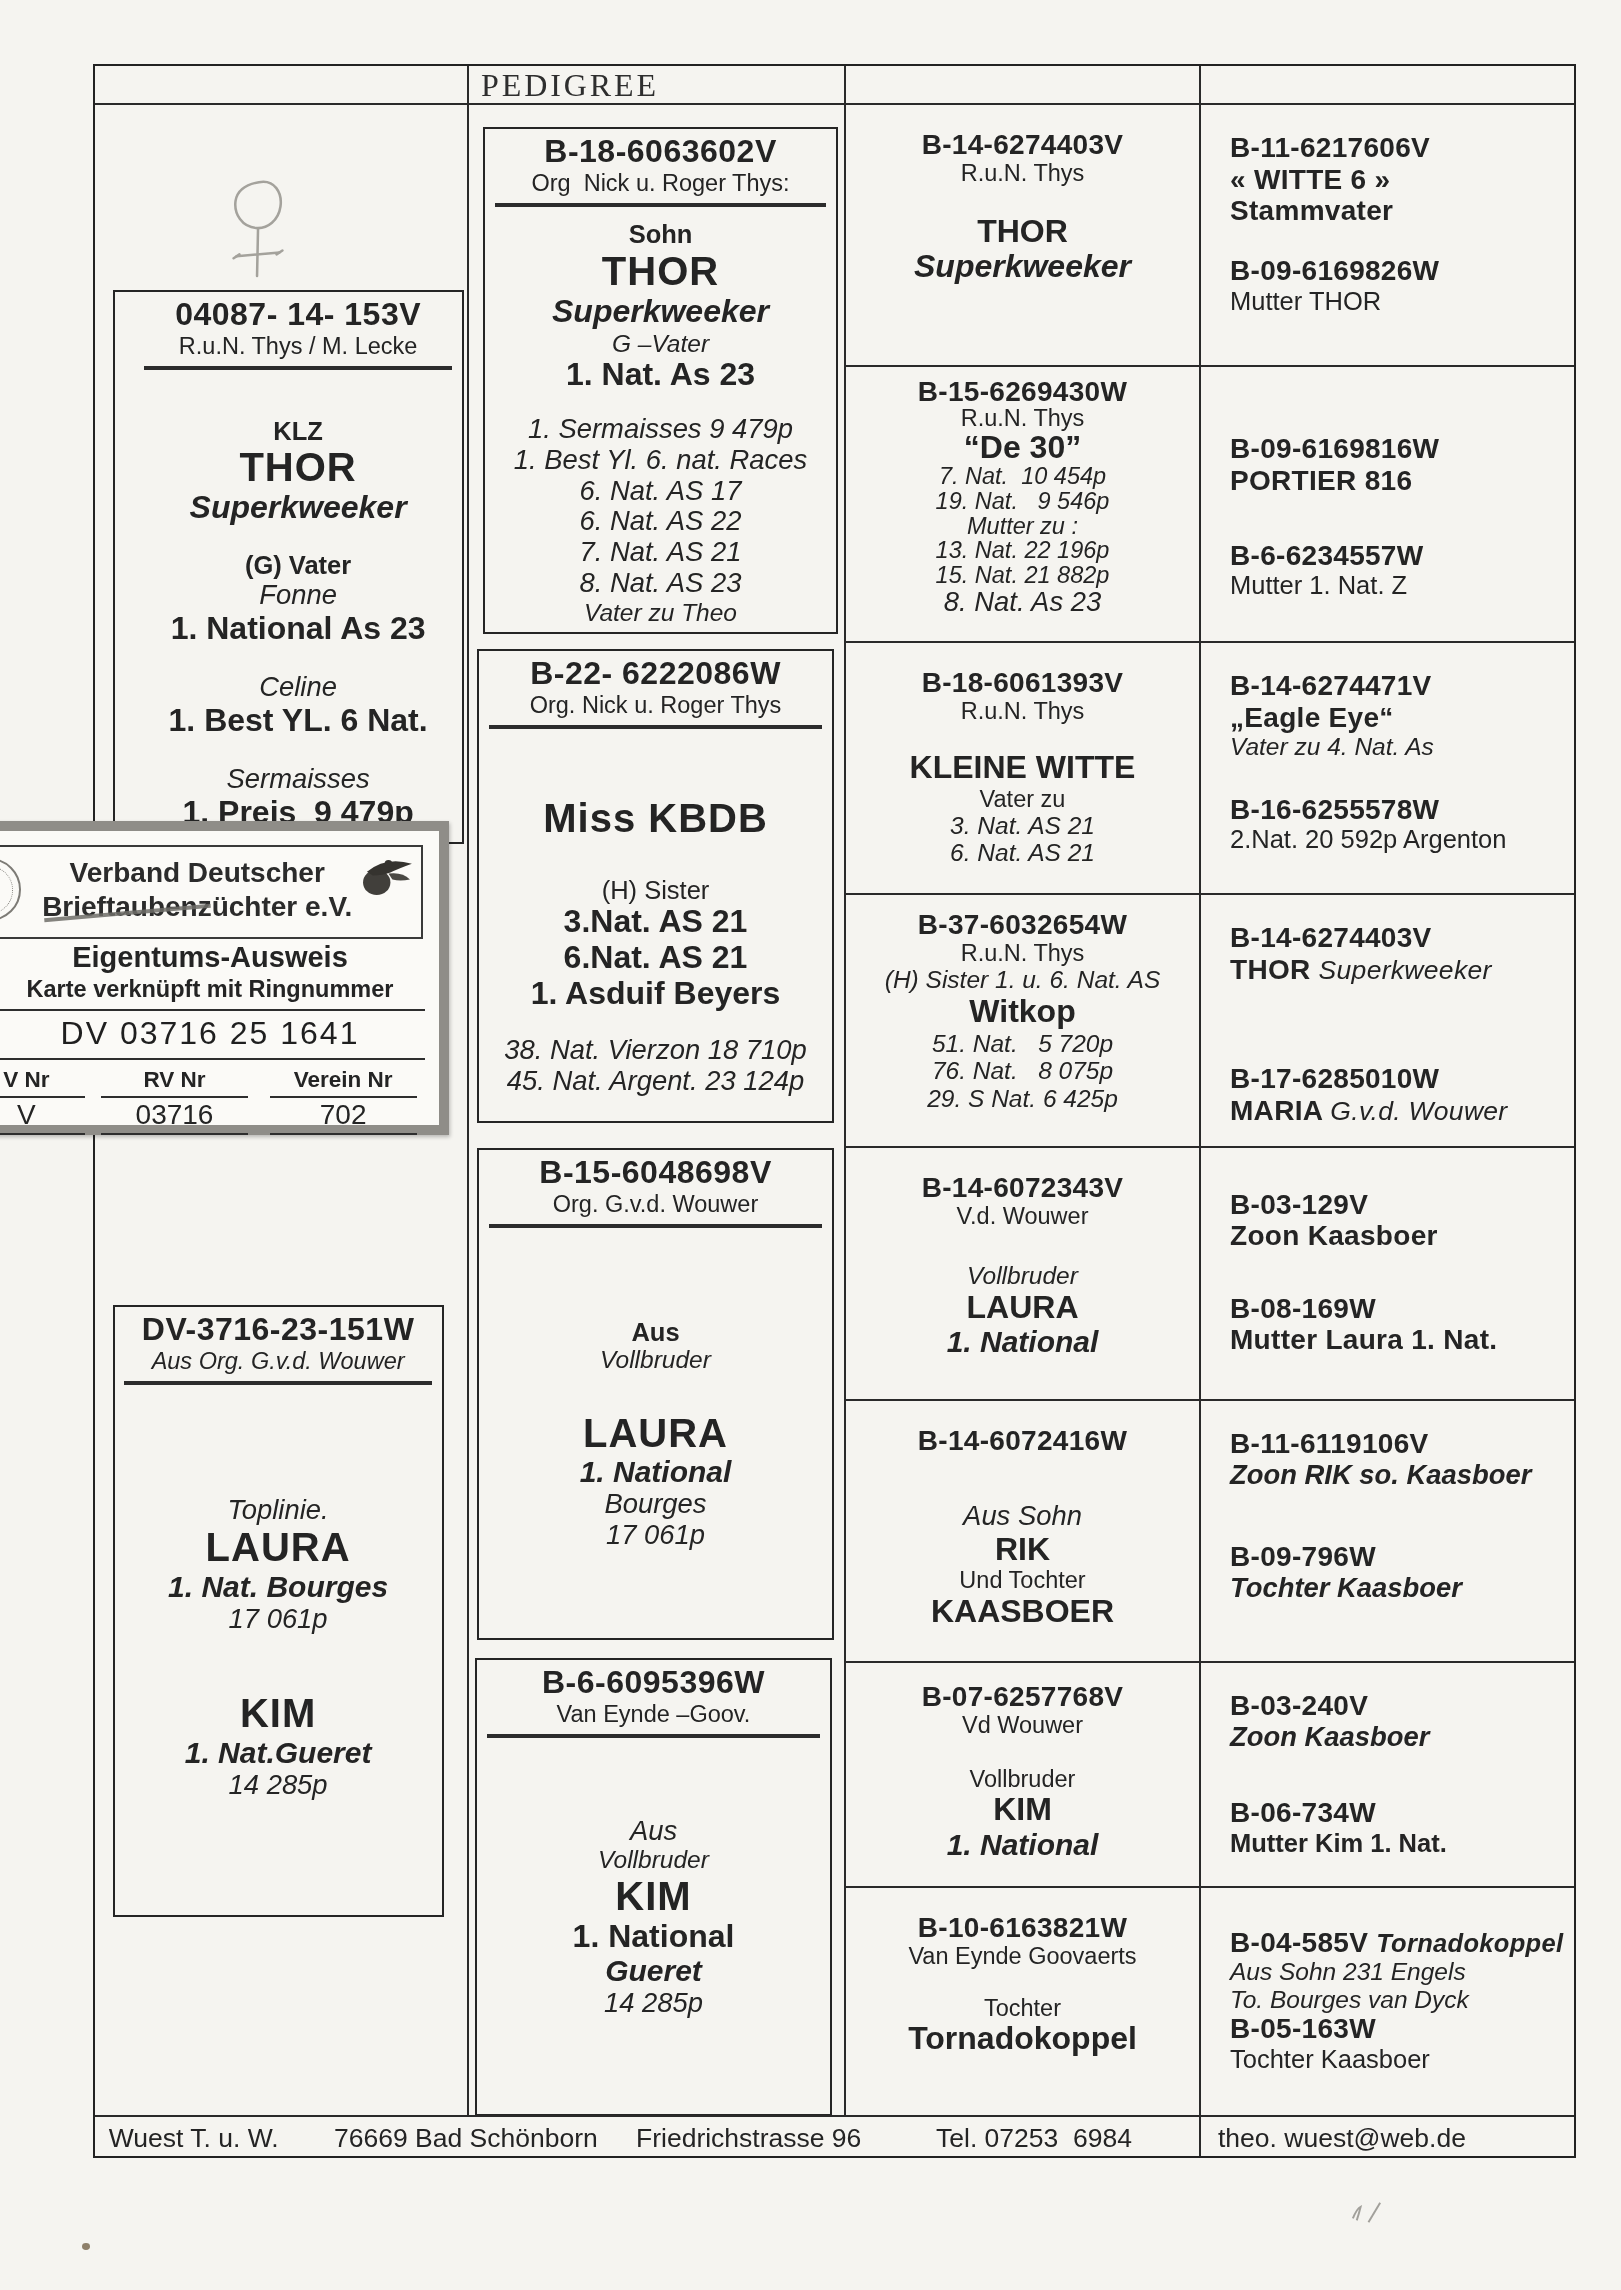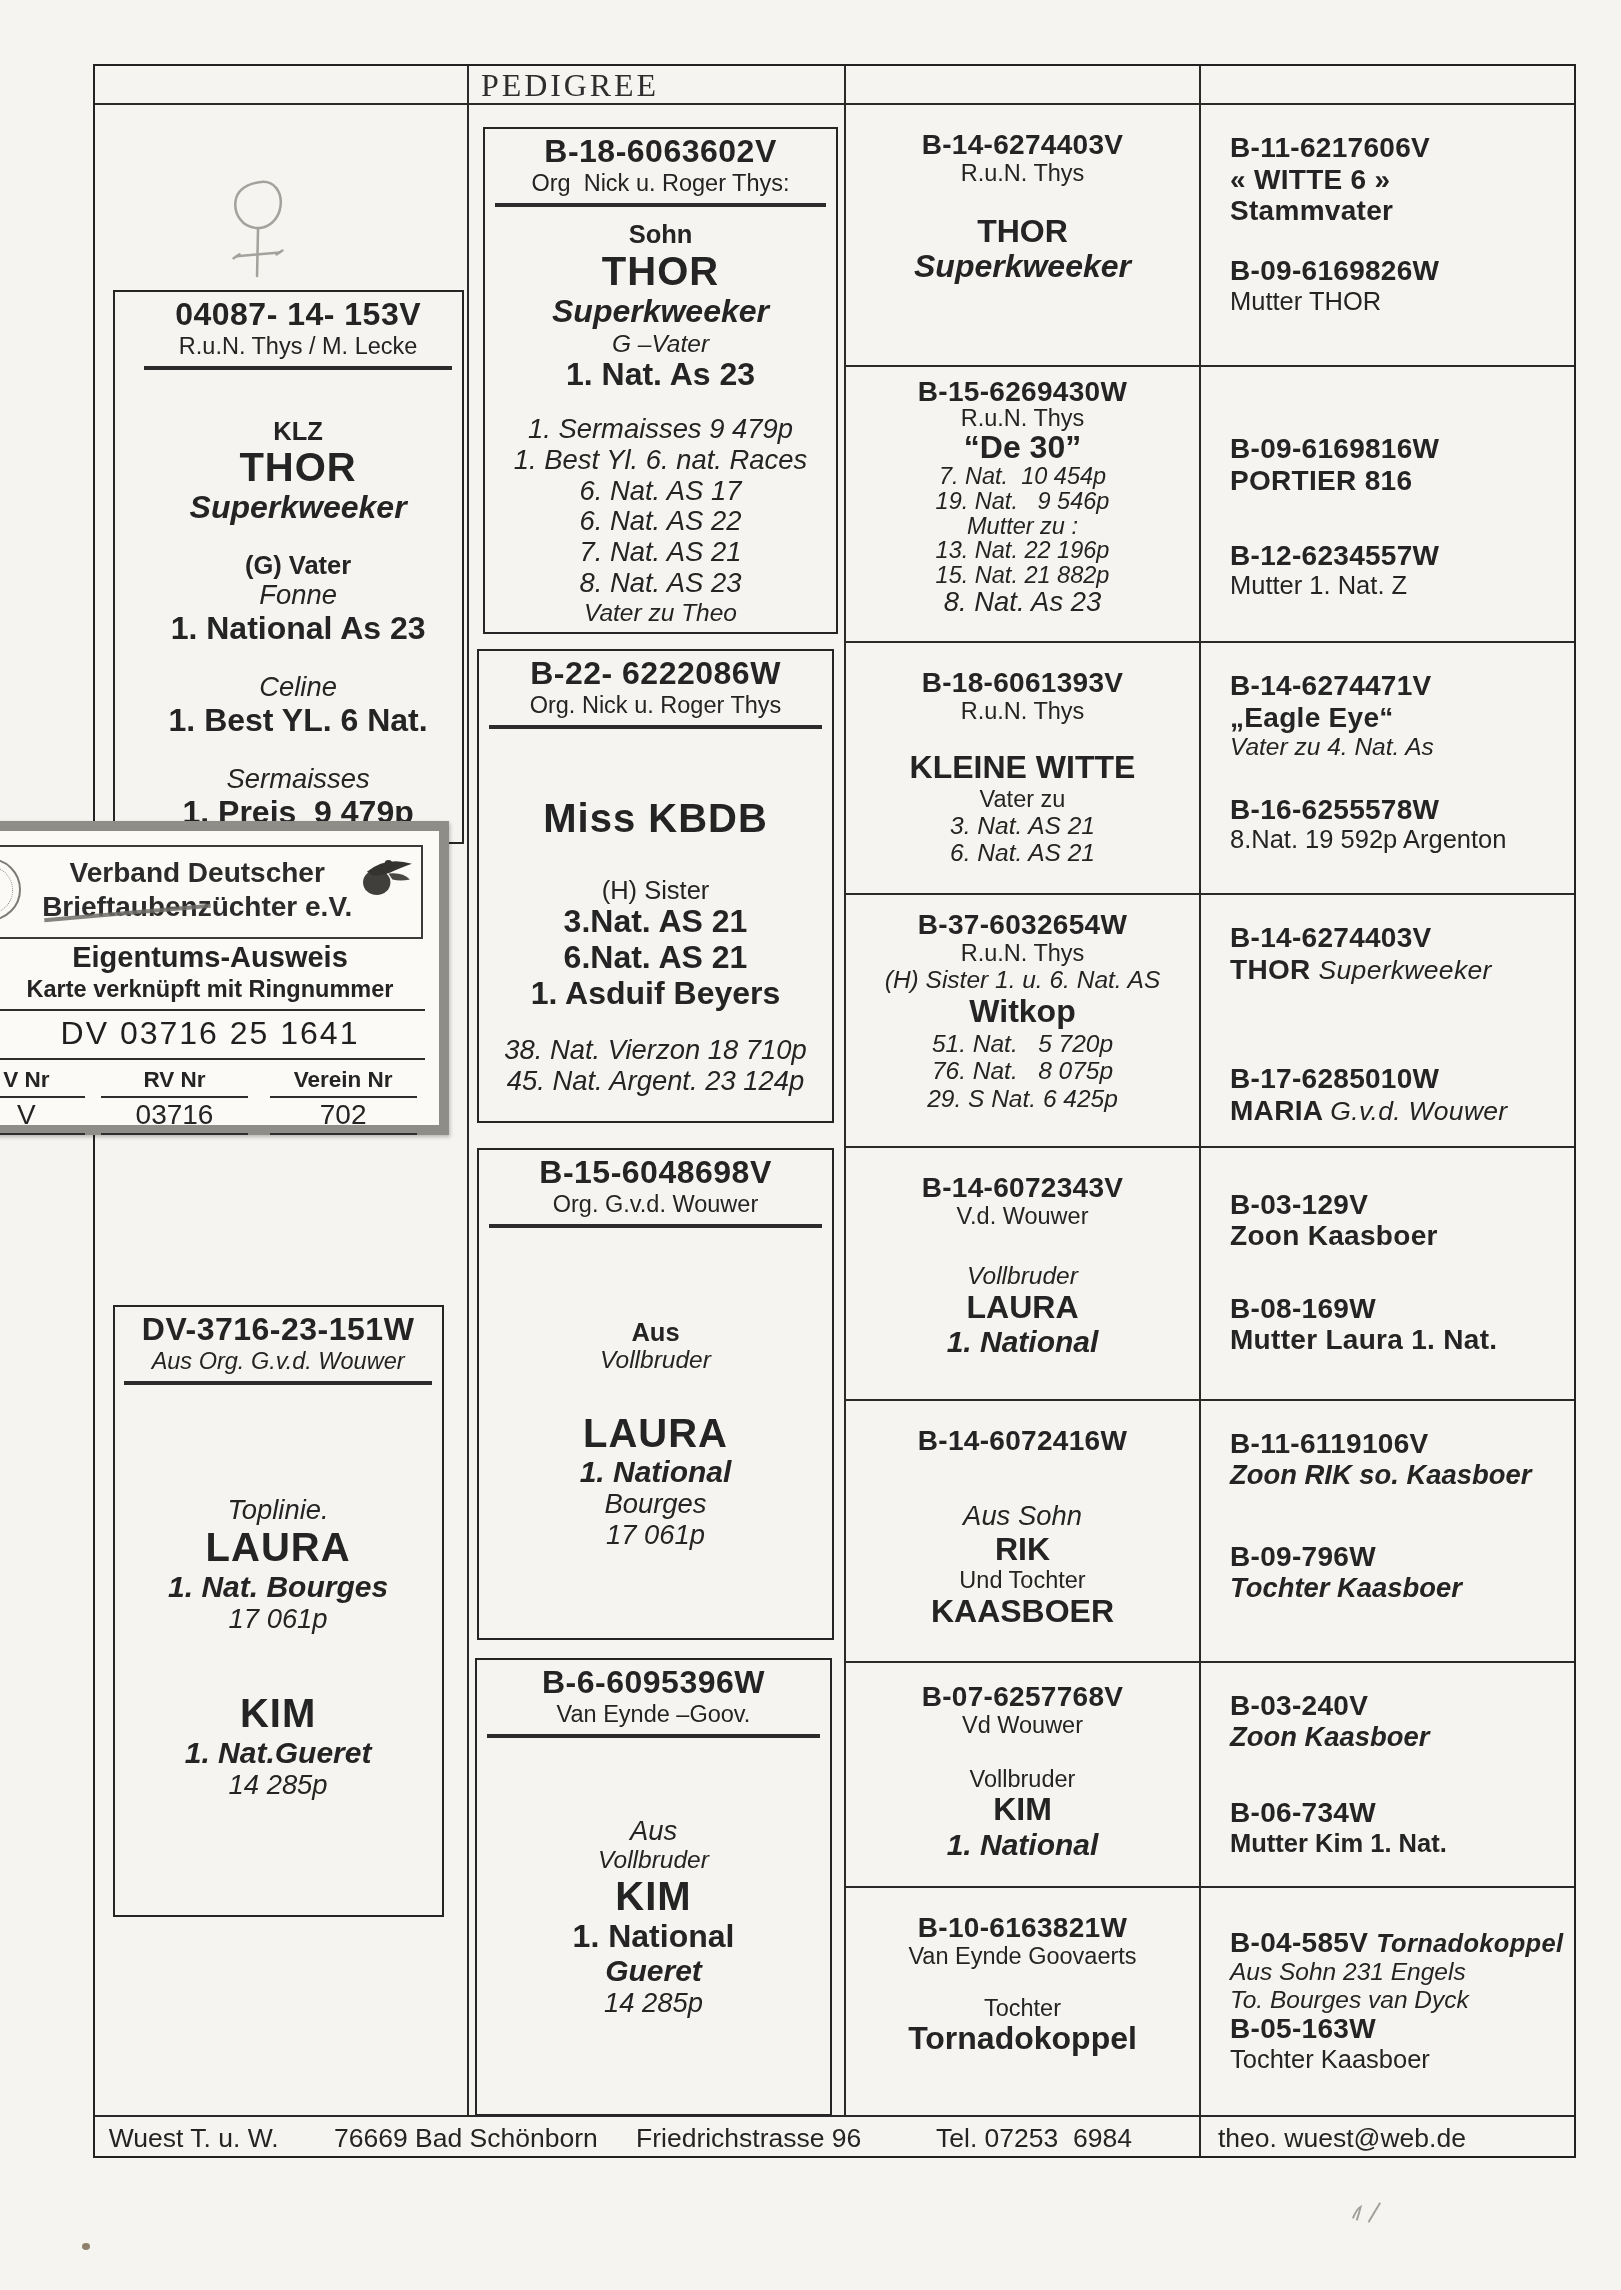--- a/index.html
+++ b/index.html
@@ -247,29 +247,29 @@
     <div class="cell cell4" style="top:39px;height:260px;">
         <div class="ln rg">B-11-6217606V</div>
         <div class="ln rg">« WITTE 6 »</div>
         <div class="ln rg">Stammvater</div>
         <div class="ln rg" style="margin-top: 29px;">B-09-6169826W</div>
         <div class="ln r2">Mutter THOR</div>
       </div>
     <div class="cell cell4" style="top:301px;height:274px;">
         <div class="ln rg" style="margin-top: 39px;">B-09-6169816W</div>
         <div class="ln rg">PORTIER 816</div>
-        <div class="ln rg" style="margin-top: 44px;">B-12-6234557W</div>
+        <div class="ln rg" style="margin-top: 44px;">B-6-6234557W</div>
         <div class="ln r2">Mutter 1. Nat. Z</div>
       </div>
     <div class="cell cell4" style="top:577px;height:250px;">
         <div class="ln rg">B-14-6274471V</div>
         <div class="ln rg">„Eagle Eye“</div>
         <div class="ln i">Vater zu 4. Nat. As</div>
         <div class="ln rg" style="margin-top: 33px;">B-16-6255578W</div>
-        <div class="ln r2">8.Nat. 19 592p Argenton</div>
+        <div class="ln r2">2.Nat. 20 592p Argenton</div>
       </div>
     <div class="cell cell4" style="top:829px;height:251px;">
         <div class="ln rg">B-14-6274403V</div>
         <div class="ln rg"><span class="seg sb">THOR </span><span class="seg si">Superkweeker</span></div>
         <div class="ln rg" style="margin-top: 78px;">B-17-6285010W</div>
         <div class="ln rg"><span class="seg sb">MARIA </span><span class="seg si">G.v.d. Wouwer</span></div>
       </div>
     <div class="cell cell4" style="top:1082px;height:251px;">
         <div class="ln rg" style="margin-top: 13.7px;">B-03-129V</div>
         <div class="ln rg">Zoon Kaasboer</div>

